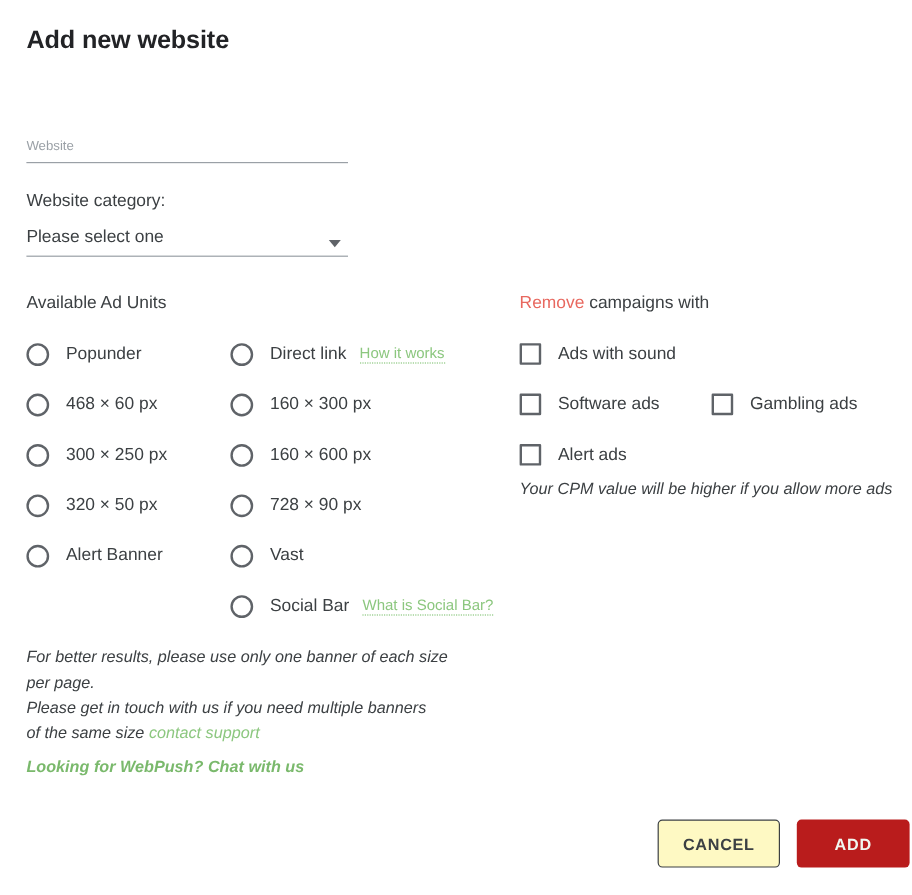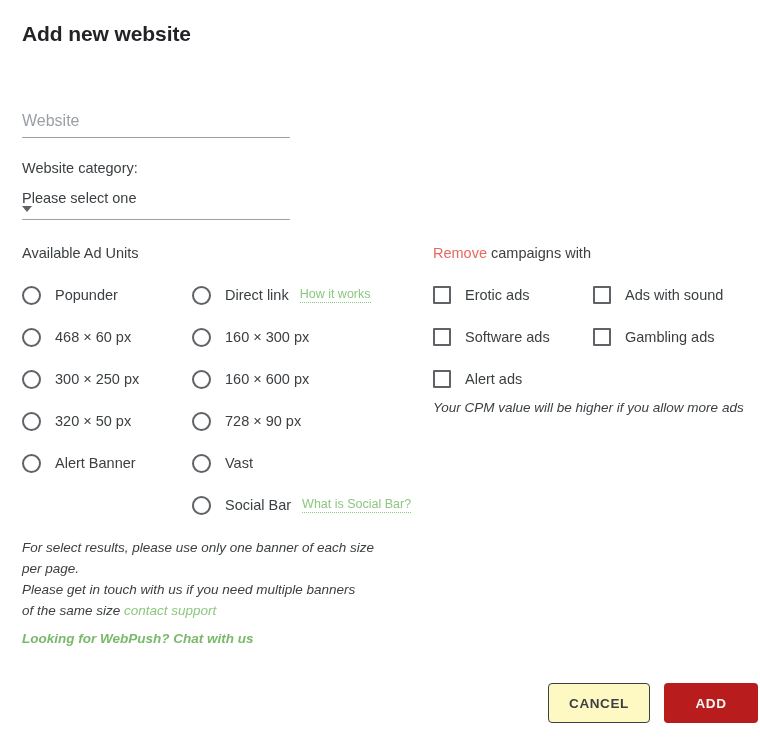--- a/index.html
+++ b/index.html
@@ -43,21 +43,21 @@
     top: 112px;
     width: 268px;
   }
   .website-input {
     width: 100%;
     box-sizing: border-box;
     border: none;
     border-bottom: 1px solid #9aa0a6;
     outline: none;
     font-family: "Liberation Sans", sans-serif;
-    font-size: 16px;
+    font-size: 11px;
     color: #3c4043;
     background: transparent;
     padding: 0 0 7px 0;
   }
   .website-input::placeholder {
     color: #9aa0a6;
     opacity: 1;
   }
 
   
@@ -69,24 +69,23 @@
     color: #3c4043;
   }
   .category-select-wrap {
     position: absolute;
     left: 22px;
     top: 190px;
     width: 268px;
     border-bottom: 1px solid #9aa0a6;
     padding-bottom: 7px;
     display: flex;
-    align-items: flex-start;
+    align-items: flex-end;
     justify-content: space-between;
     cursor: pointer;
-    flex-direction: column;
   }
   .category-select-value {
     font-size: 14.5px;
     color: #3c4043;
   }
   .caret-down {
     width: 0; height: 0;
     border-left: 5.5px solid transparent;
     border-right: 5.5px solid transparent;
     border-top: 6px solid #5f6368;
@@ -314,24 +313,20 @@
     </div>
     <div class="opt-row">
       <span class="radio-circle"></span>
       <span class="opt-label">Social Bar</span>
       <span class="help-link">What is Social Bar?</span>
     </div>
   </div>
 
   <div id="checkbox-grid">
     <div class="cb-row">
-      <span class="cb-item col1">
-        <span class="check-box"></span>
-        <span class="cb-label">Erotic ads</span>
-      </span>
       <span class="cb-item">
         <span class="check-box"></span>
         <span class="cb-label">Ads with sound</span>
       </span>
     </div>
     <div class="cb-row">
       <span class="cb-item col1">
         <span class="check-box"></span>
         <span class="cb-label">Software ads</span>
       </span>
@@ -344,21 +339,21 @@
       <span class="cb-item col1">
         <span class="check-box"></span>
         <span class="cb-label">Alert ads</span>
       </span>
     </div>
   </div>
 
   <div id="cpm-note">Your CPM value will be higher if you allow more ads</div>
 
   <div id="footer-notes">
-    <div class="line">For select results, please use only one banner of each size</div>
+    <div class="line">For better results, please use only one banner of each size</div>
     <div class="line">per page.</div>
     <div class="line">Please get in touch with us if you need multiple banners</div>
     <div class="line"><span>of the same size </span><span class="inline-green-link">contact support</span></div>
   </div>
 
   <div id="webpush-link">Looking for WebPush? Chat with us</div>
 
   <div class="btn" id="cancel-button">CANCEL</div>
   <div class="btn" id="add-button">ADD</div>
 

